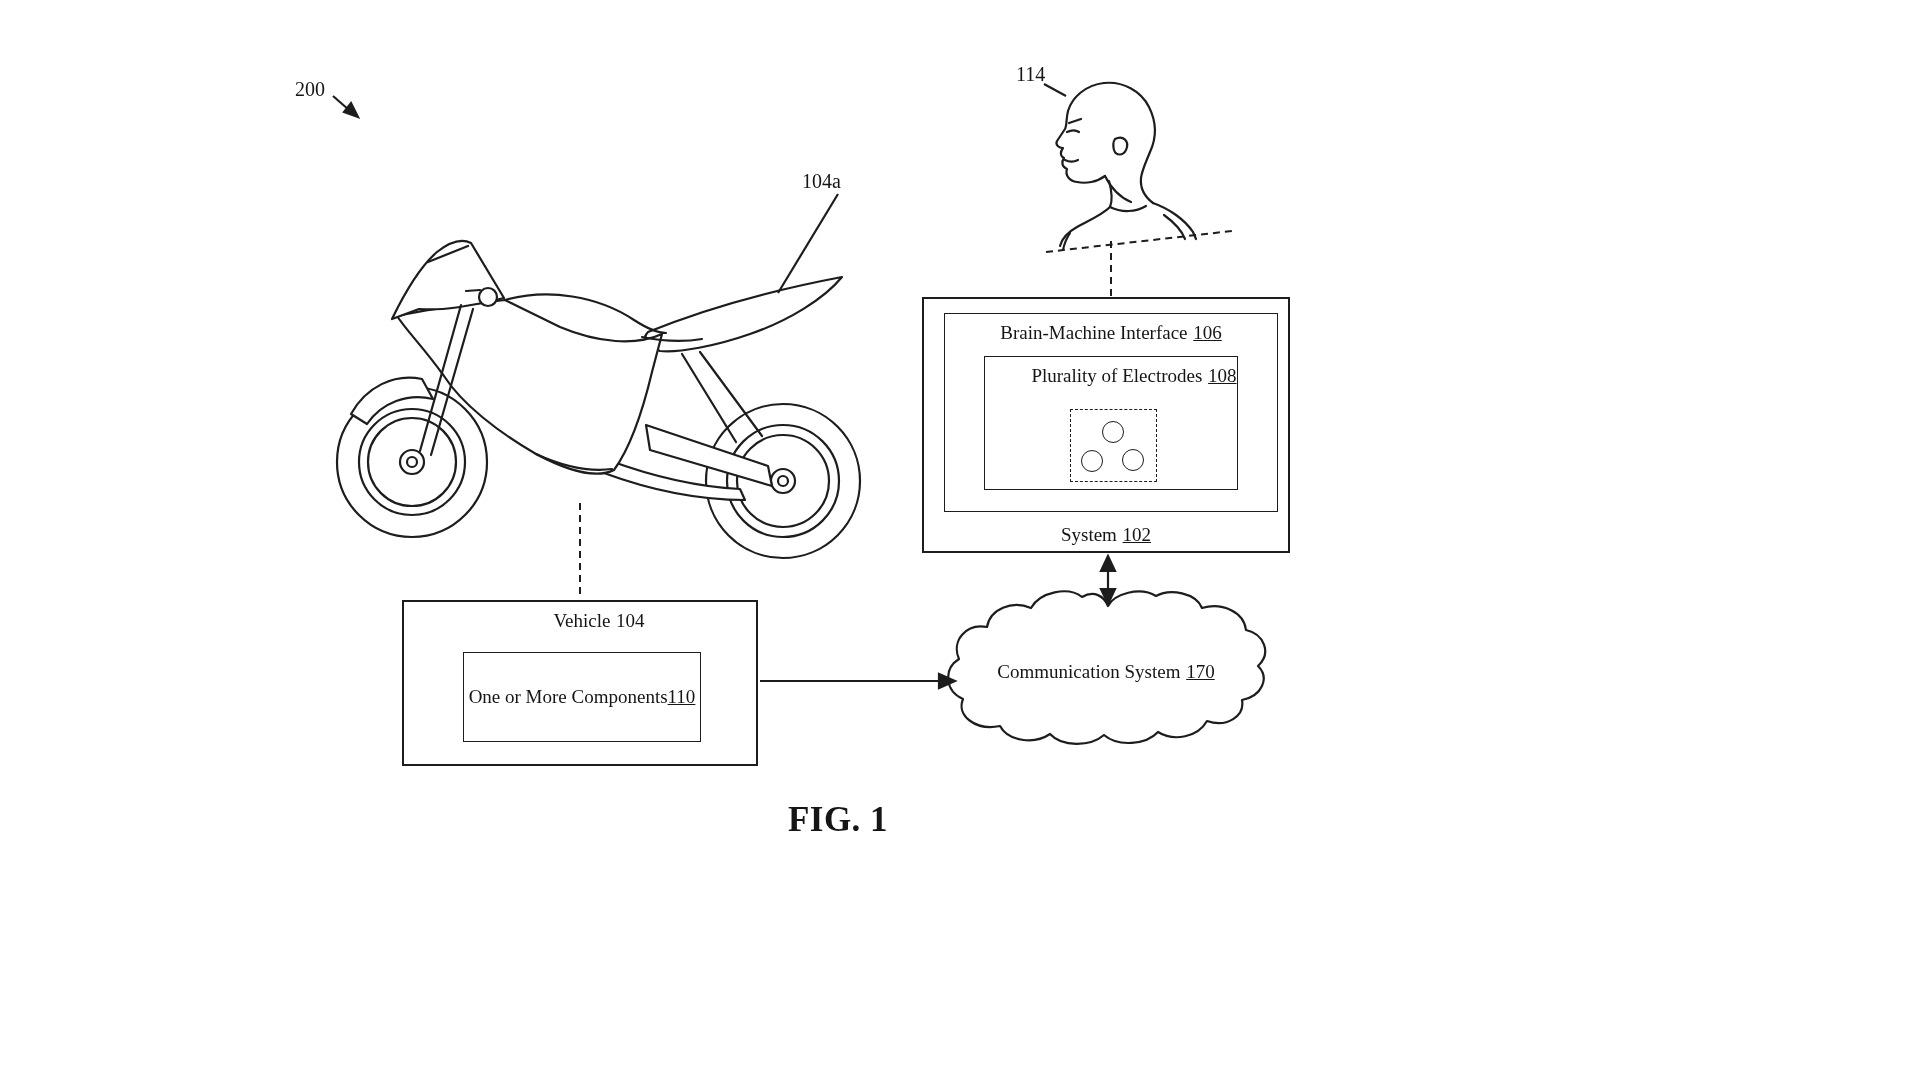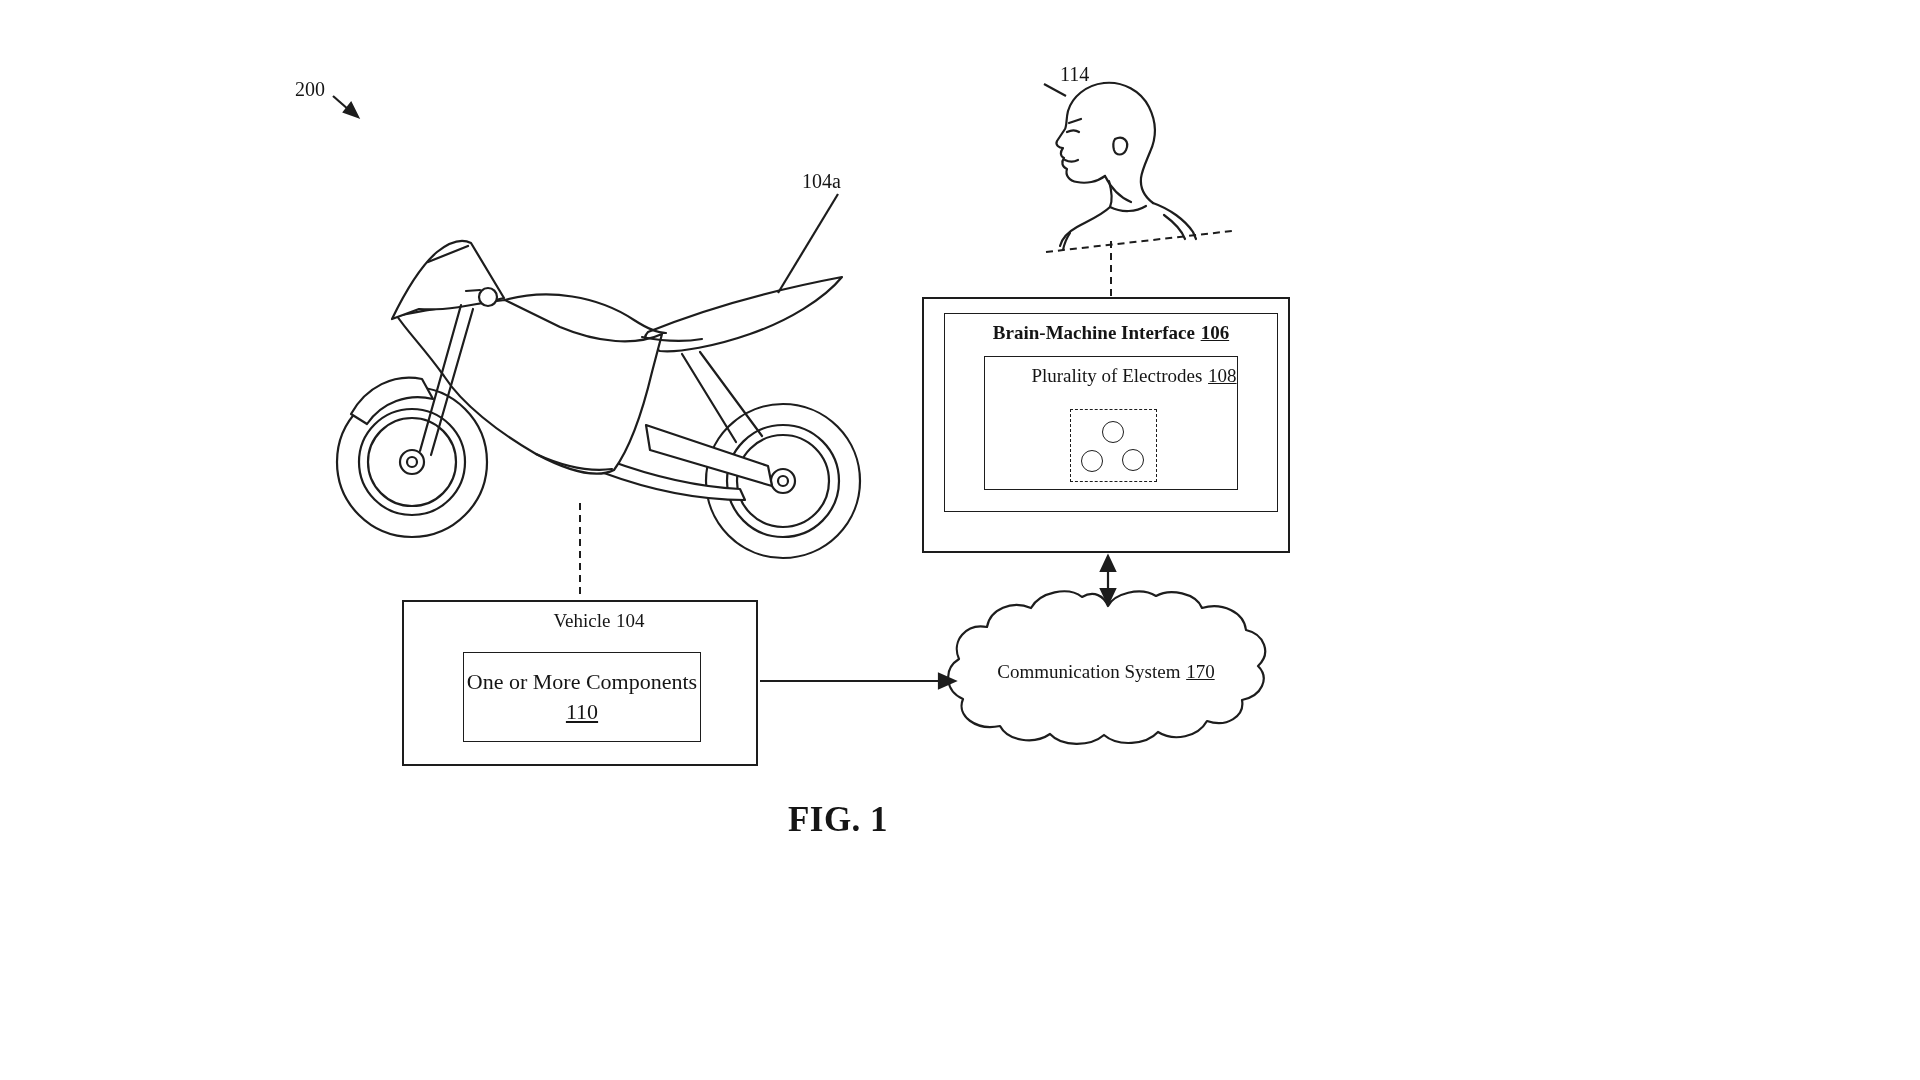--- a/index.html
+++ b/index.html
@@ -14,22 +14,22 @@
   .label{position:absolute;font-size:19px;line-height:1.2;text-align:center;white-space:nowrap;}
   .u{text-decoration:underline;}
   .sp{margin-left:0.30em;}
   .refnum{position:absolute;font-size:20px;}
   .caption{position:absolute;font-size:35px;font-weight:bold;letter-spacing:0.5px;text-align:center;}
   .electrode{
     position:absolute;width:22px;height:22px;border:1.9px solid #1d1d1d;border-radius:50%;
     background:#fff;box-sizing:border-box;
   }
   .components-inner{
-    position:absolute;display:flex;flex-direction:column;align-items:center;justify-content:center;
-    font-size:22px;line-height:1.35;text-align:center;border-radius:19px;
+    position:absolute;display:flex;align-items:center;justify-content:center;
+    font-size:19px;line-height:1.35;text-align:center;border-radius:19px;
   }
 </style>
 </head>
 <body>
 
 <div class="page">
 
   <svg class="art" viewBox="0 0 1920 1080" aria-hidden="true">
 
     <g fill="none" stroke="#1d1d1d" stroke-width="2.2" stroke-linecap="round" stroke-linejoin="round">
@@ -134,41 +134,44 @@
   <div class="box dashed" style="left:1070px;top:409px;width:87px;height:73px;">
     <span class="electrode" style="left:31px;top:11px;"></span>
     <span class="electrode" style="left:10px;top:40px;"></span>
     <span class="electrode" style="left:51px;top:39px;"></span>
   </div>
 
   <div class="box" style="left:402px;top:600px;width:356px;height:166px;"></div>
 
   <div class="box thin" style="left:463px;top:652px;width:238px;height:90px;"></div>
 
-  <div class="label" style="left:944px;top:322px;width:334px;font-weight:bold;">
+  <div class="label" style="left:944px;top:322px;width:334px;">
     <span>Brain-Machine Interface</span><span class="u sp">106</span>
   </div>
 
   <div class="label" style="left:984px;top:365px;width:300px;">
     <span>Plurality of Electrodes</span><span class="u sp">108</span>
   </div>
 
+  <div class="label" style="left:922px;top:524px;width:368px;">
+    <span>System</span><span class="u sp">102</span>
+  </div>
 
   <div class="label" style="left:402px;top:610px;width:356px;padding-left:19px;">
     <span>Vehicle</span><span class="sp">104</span>
   </div>
 
   <div class="components-inner" style="left:463px;top:652px;width:238px;height:90px;">
     <span>One or More Components</span>
     <span class="u">110</span>
   </div>
 
   <div class="label" style="left:956px;top:661px;width:300px;">
     <span>Communication System</span><span class="u sp">170</span>
   </div>
 
   <div class="refnum" style="left:295px;top:78px;">200</div>
-  <div class="refnum" style="left:1016px;top:63px;margin-left:44px;">114</div>
+  <div class="refnum" style="left:1016px;top:63px;">114</div>
   <div class="refnum" style="left:802px;top:170px;">104a</div>
 
   <div class="caption" style="left:738px;top:800px;width:200px;">FIG. 1</div>
 
 </div>
 
 </body></html>

